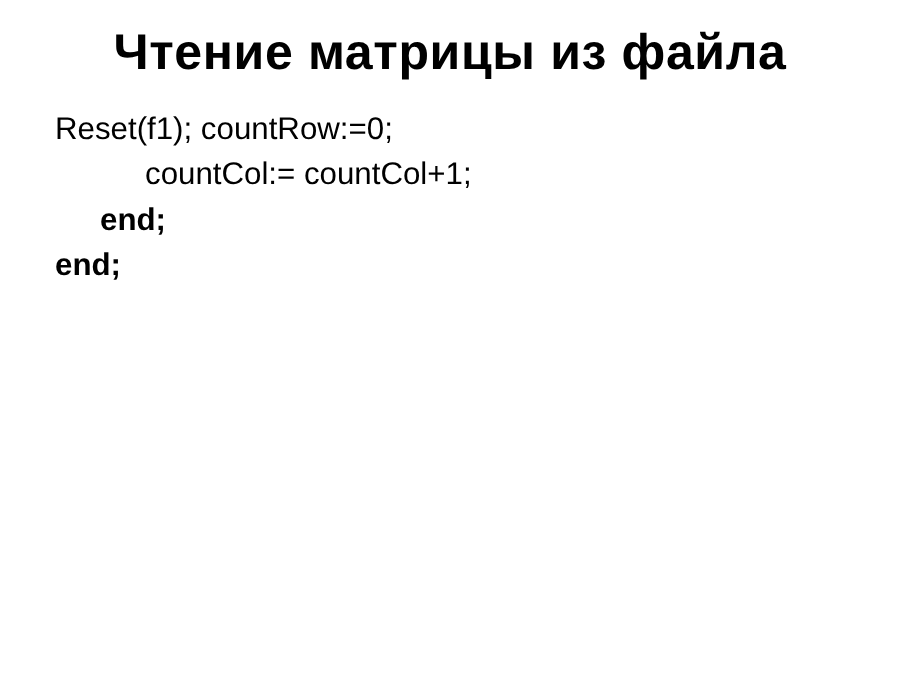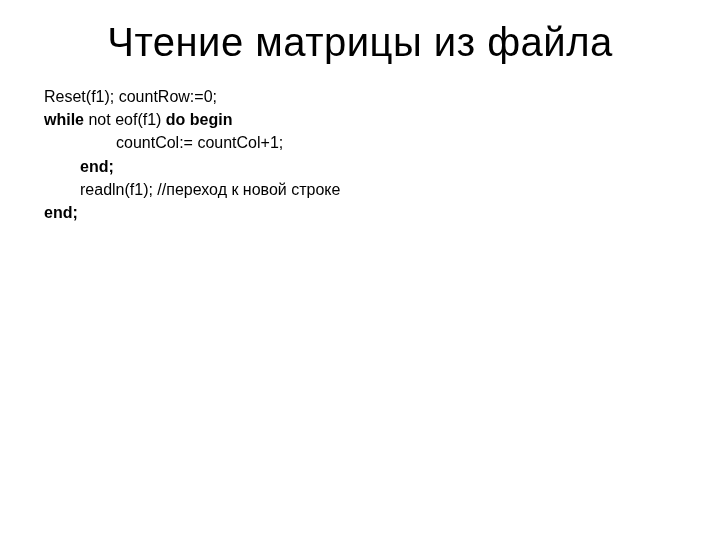--- a/index.html
+++ b/index.html
@@ -10,27 +10,27 @@
     body {
       width: 720px;
       height: 540px;
       background: #ffffff;
       font-family: Arial, Helvetica, sans-serif;
       color: #000000;
       padding: 20px 40px;
     }
     .title {
       font-size: 40px;
-      font-weight: normal;
+      font-weight: bold;
       text-align: center;
       margin-bottom: 20px;
       letter-spacing: 0.5px;
     }
     .code-block {
-      font-size: 16px;
+      font-size: 25px;
       line-height: 1.45;
       padding-left: 4px;
     }
     .code-line {
       white-space: pre;
     }
     .code-line b {
       font-weight: bold;
     }
     .indent1 {
@@ -40,18 +40,16 @@
       padding-left: 72px;
     }
   </style>
 </head>
 <body>
 
 <h1 class="title">Чтение матрицы из файла</h1>
 
 <div class="code-block">
   <div class="code-line"><span>Reset(f1); countRow:=0;</span></div>
-  <div class="code-line"><b>while</b><span> not eof(f1) </span><b>do begin</b></div>
   <div class="code-line indent2"><span>countCol:= countCol+1;</span></div>
   <div class="code-line indent1"><b>end;</b></div>
-  <div class="code-line indent1"><span>readln(f1); //переход к новой строке</span></div>
   <div class="code-line"><b>end;</b></div>
 </div>
 
 </body></html>

